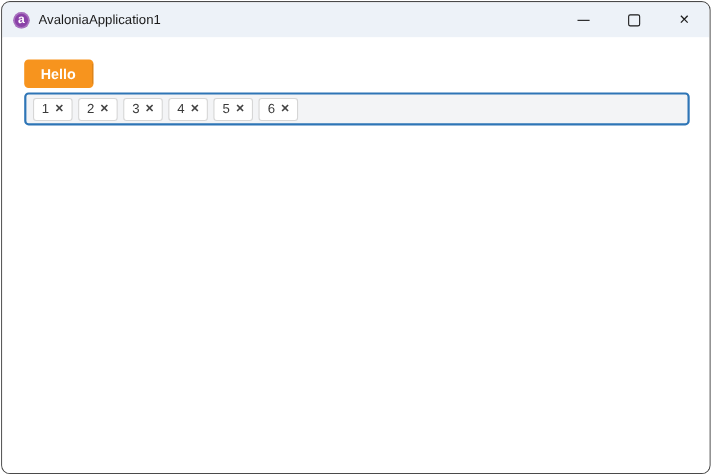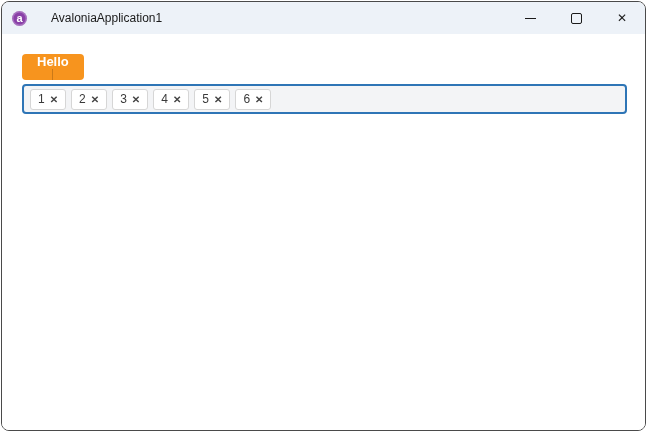--- a/index.html
+++ b/index.html
@@ -44,21 +44,21 @@
     background: #8a41a8;
     color: #ffffff;
     font-size: 11px;
     font-weight: bold;
     line-height: 14px;
     text-align: center;
     box-shadow: inset 0 0 0 1.5px rgba(255,255,255,0.25);
     flex: 0 0 auto;
   }
   .window-title {
-    margin-left: 24px;
+    margin-left: 8px;
     font-size: 12px;
     color: #1a1a1a;
     white-space: nowrap;
     overflow: hidden;
   }
   .caption-buttons {
     display: flex;
     height: 32px;
     flex: 0 0 auto;
   }
@@ -100,21 +100,20 @@
   .tabstrip {
     position: absolute;
     left: 20px;
     top: 20px;
     height: 26px;
     display: inline-flex;
     align-items: stretch;
     background: #f7941e;
     border-radius: 4px;
     overflow: hidden;
-    flex-direction: column;
   }
   .tab {
     display: flex;
     align-items: center;
     padding: 0 15px;
     color: #ffffff;
     font-size: 13px;
     font-weight: bold;
     cursor: pointer;
   }

